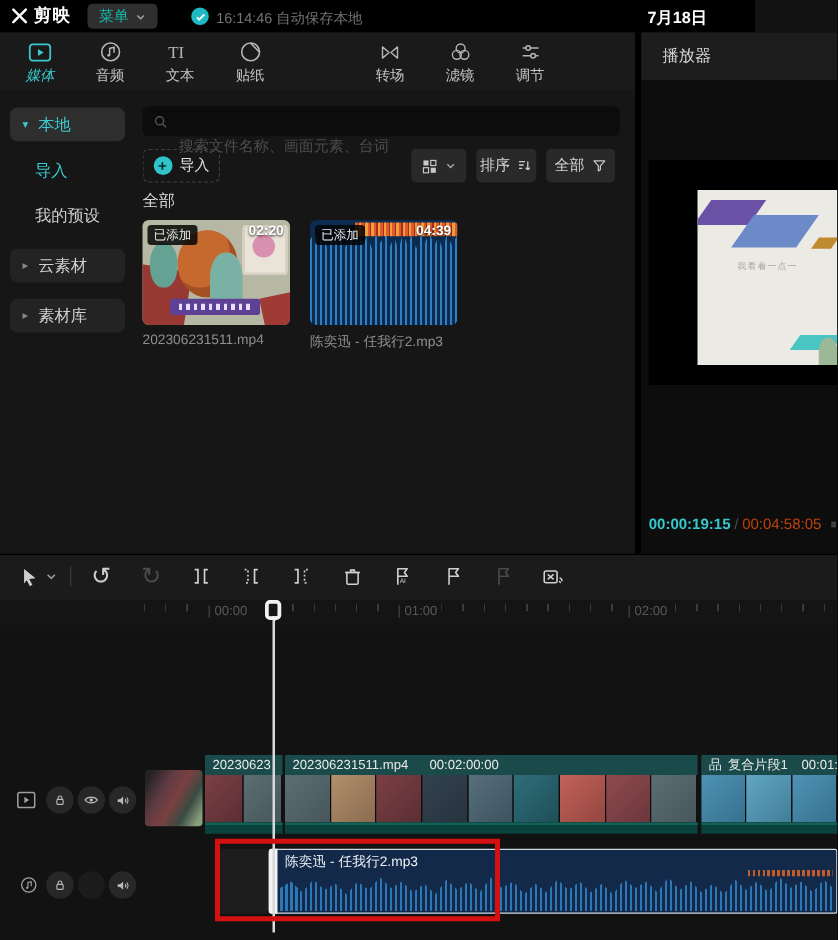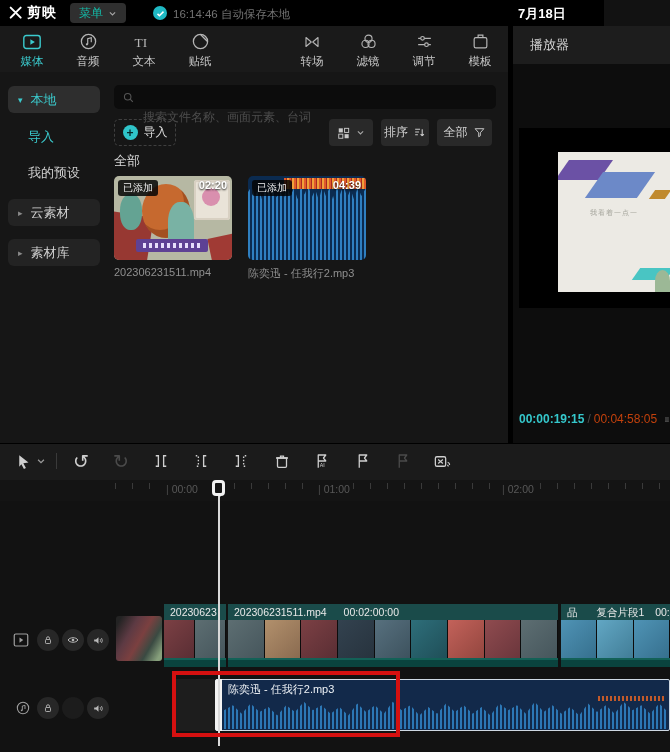--- a/index.html
+++ b/index.html
@@ -15,21 +15,21 @@
   .sync-check{left:153px;top:6px;width:14px;height:14px;border-radius:50%;background:#1fb9c4;
               display:flex;align-items:center;justify-content:center;}
   .autosave{left:173px;top:7px;font-size:11.5px;color:#737373;}
   .date{left:518px;top:5px;font-size:13px;font-weight:bold;color:#fff;}
   
   .tabbar{left:0;top:26px;width:510px;height:46px;background:#1a1a1a;}
   .tab{position:absolute;top:0;width:56px;height:46px;display:flex;flex-direction:column;align-items:center;
        justify-content:center;gap:3px;color:#c6c6c6;cursor:pointer;}
   .tab .ticon{color:#b5b5b5;height:20px;display:flex;align-items:center;}
   .tab .tlabel{font-size:11.5px;line-height:12px;}
-  .tab.active{color:#3bcbce;}
+  .tab.active{color:#3bcbce;font-style:italic;}
   .tab.active .ticon{color:#3bcbce;}
   
   .media-bg{left:0;top:72px;width:508px;height:371px;background:#161616;}
   .side-pill{position:absolute;left:8px;width:92px;height:27px;border-radius:6px;display:flex;align-items:center;
              gap:8px;padding-left:10px;box-sizing:border-box;font-size:13px;cursor:pointer;}
   .caret{font-size:9px;color:#8a8a8a;}
   .search{left:114px;top:85px;width:382px;height:24px;background:#0c0c0c;border-radius:5px;display:flex;
           align-items:center;gap:6px;padding:0 8px;box-sizing:border-box;}
   .search input{flex:1;background:transparent;border:none;outline:none;color:#ddd;font-size:12px;
                 font-family:inherit;margin-top:39px;}
@@ -217,29 +217,20 @@
     <div class="tab" style="left:396px">
       <span class="ticon">
         <svg width="19" height="19" viewBox="0 0 24 24">
             <path d="M4 8 h16 M4 16 h16" stroke="currentColor" stroke-width="1.5"></path>
             <circle cx="9.5" cy="8" r="2.3" fill="#1a1a1a" stroke="currentColor" stroke-width="1.5"></circle>
             <circle cx="14.5" cy="16" r="2.3" fill="#1a1a1a" stroke="currentColor" stroke-width="1.5"></circle>
           </svg>
         </span>
       <span class="tlabel">调节</span>
     </div>
-    <div class="tab" style="left:452px">
-      <span class="ticon">
-        <svg width="19" height="19" viewBox="0 0 24 24">
-            <rect x="4" y="7" width="16" height="13" rx="2" stroke="currentColor" stroke-width="1.5" fill="none"></rect>
-            <path d="M9 7 V4 h6 v3" stroke="currentColor" stroke-width="1.5" fill="none"></path>
-          </svg>
-        </span>
-      <span class="tlabel">模板</span>
-    </div>
   </div>
 
   <div class="abs media-bg"></div>
 
   <div class="abs side-pill" style="top:86px;background:#2e2e2e;color:#3bcbce;">
     <span class="caret" style="color:#3bcbce">▾</span>
     <span>本地</span>
   </div>
   <div class="abs" style="left:28px;top:128px;font-size:13px;color:#3bcbce;cursor:pointer;">
     <span>导入</span>
@@ -462,21 +453,21 @@
       <i class="fH"></i>
       <i class="fF"></i>
       <i class="fG"></i>
       <i class="fE"></i>
       <i class="fA"></i>
   </div>
   <div class="clip-strip" style="left:228px;width:330px;"></div>
 
   <div class="clip-head" style="left:561px;width:109px;">
     <span>品</span>
-    <span style="margin-left:16px">复合片段1</span>
+    <span style="margin-left:2px">复合片段1</span>
     <span style="margin-left:8px">00:01:4</span>
   </div>
   <div class="clip-thumbs" style="left:561px;width:109px;">
     <i class="fI"></i>
       <i class="fJ"></i>
       <i class="fI"></i>
   </div>
   <div class="clip-strip" style="left:561px;width:109px;"></div>
 
   <div class="tk-plain" style="left:12px;top:697px;">

